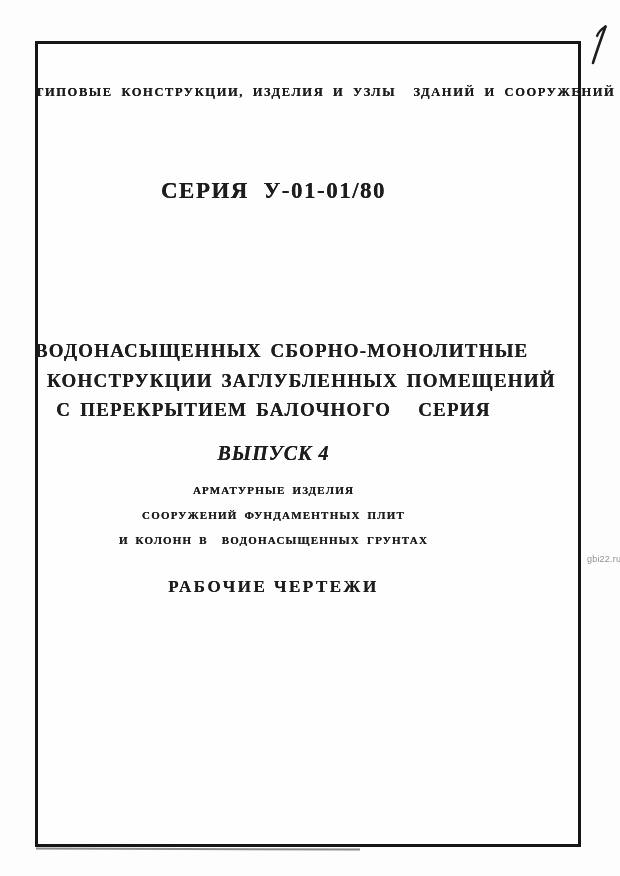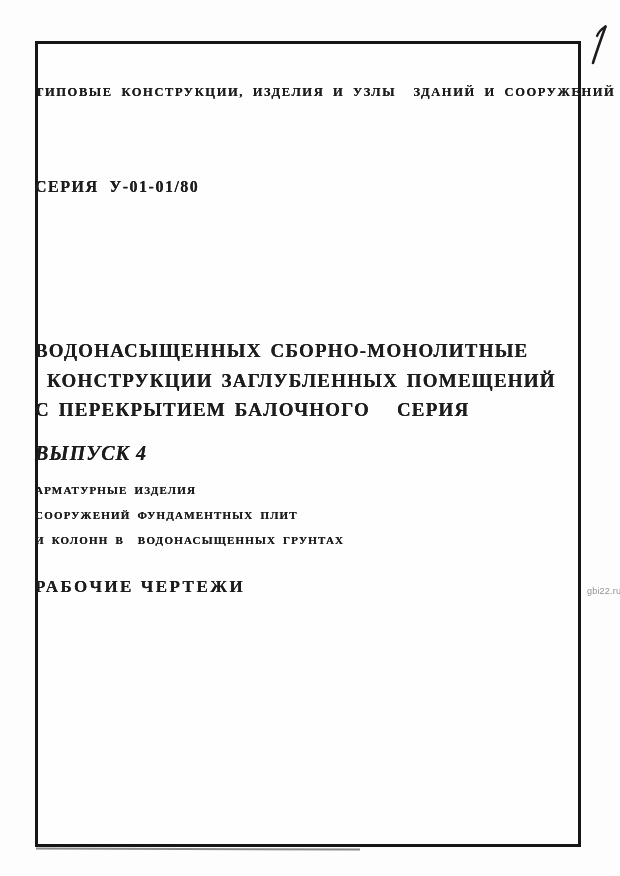--- a/index.html
+++ b/index.html
@@ -33,33 +33,34 @@
     width: 60%;
     height: 2px;
     background: #2a2a2a;
     opacity: .55;
     transform: rotate(.15deg);
   }
   .txt {
     position: absolute;
     left: 35px;
     width: 477px;
+    text-align: center;
     font-weight: bold;
     white-space: pre;
     text-shadow: 0 0 .5px #1d1d1d;
   }
   .header-line {
     top: 85px;
     font-size: 12.5px;
     letter-spacing: 1.6px;
     word-spacing: 4px;
   }
   .series-line {
     top: 178px;
-    font-size: 16px;
+    font-size: 23px;
     letter-spacing: 1.5px;
   }
   .title-line { font-size: 19px; letter-spacing: 1.2px; word-spacing: 3px; }
   .title-1 { top: 340px; }
   .title-2 { top: 370px; padding-left: 12px; }
   .title-3 { top: 399px; }
   .issue-line {
     top: 442px;
     font-size: 20px;
     letter-spacing: 1px;
@@ -82,21 +83,20 @@
     height: 44px;
   }
   .watermark {
     position: absolute;
     left: 587px;
     top: 554px;
     font-family: "Liberation Sans", sans-serif;
     font-size: 9px;
     color: #8f9294;
     letter-spacing: .2px;
-    margin-top: 32px;
   }
 </style>
 </head>
 <body>
 
 <div class="page-border"></div>
 
 <svg class="page-number-mark" viewBox="0 0 26 44" aria-hidden="true">
   <path d="M7 41 C 10 31, 15 17, 19.5 4.5" fill="none" stroke="#1d1d1d" stroke-width="2.6" stroke-linecap="round"></path>
   <path d="M19.5 4.5 C 15.5 7, 12.5 10.5, 11 14" fill="none" stroke="#1d1d1d" stroke-width="2.2" stroke-linecap="round"></path>

